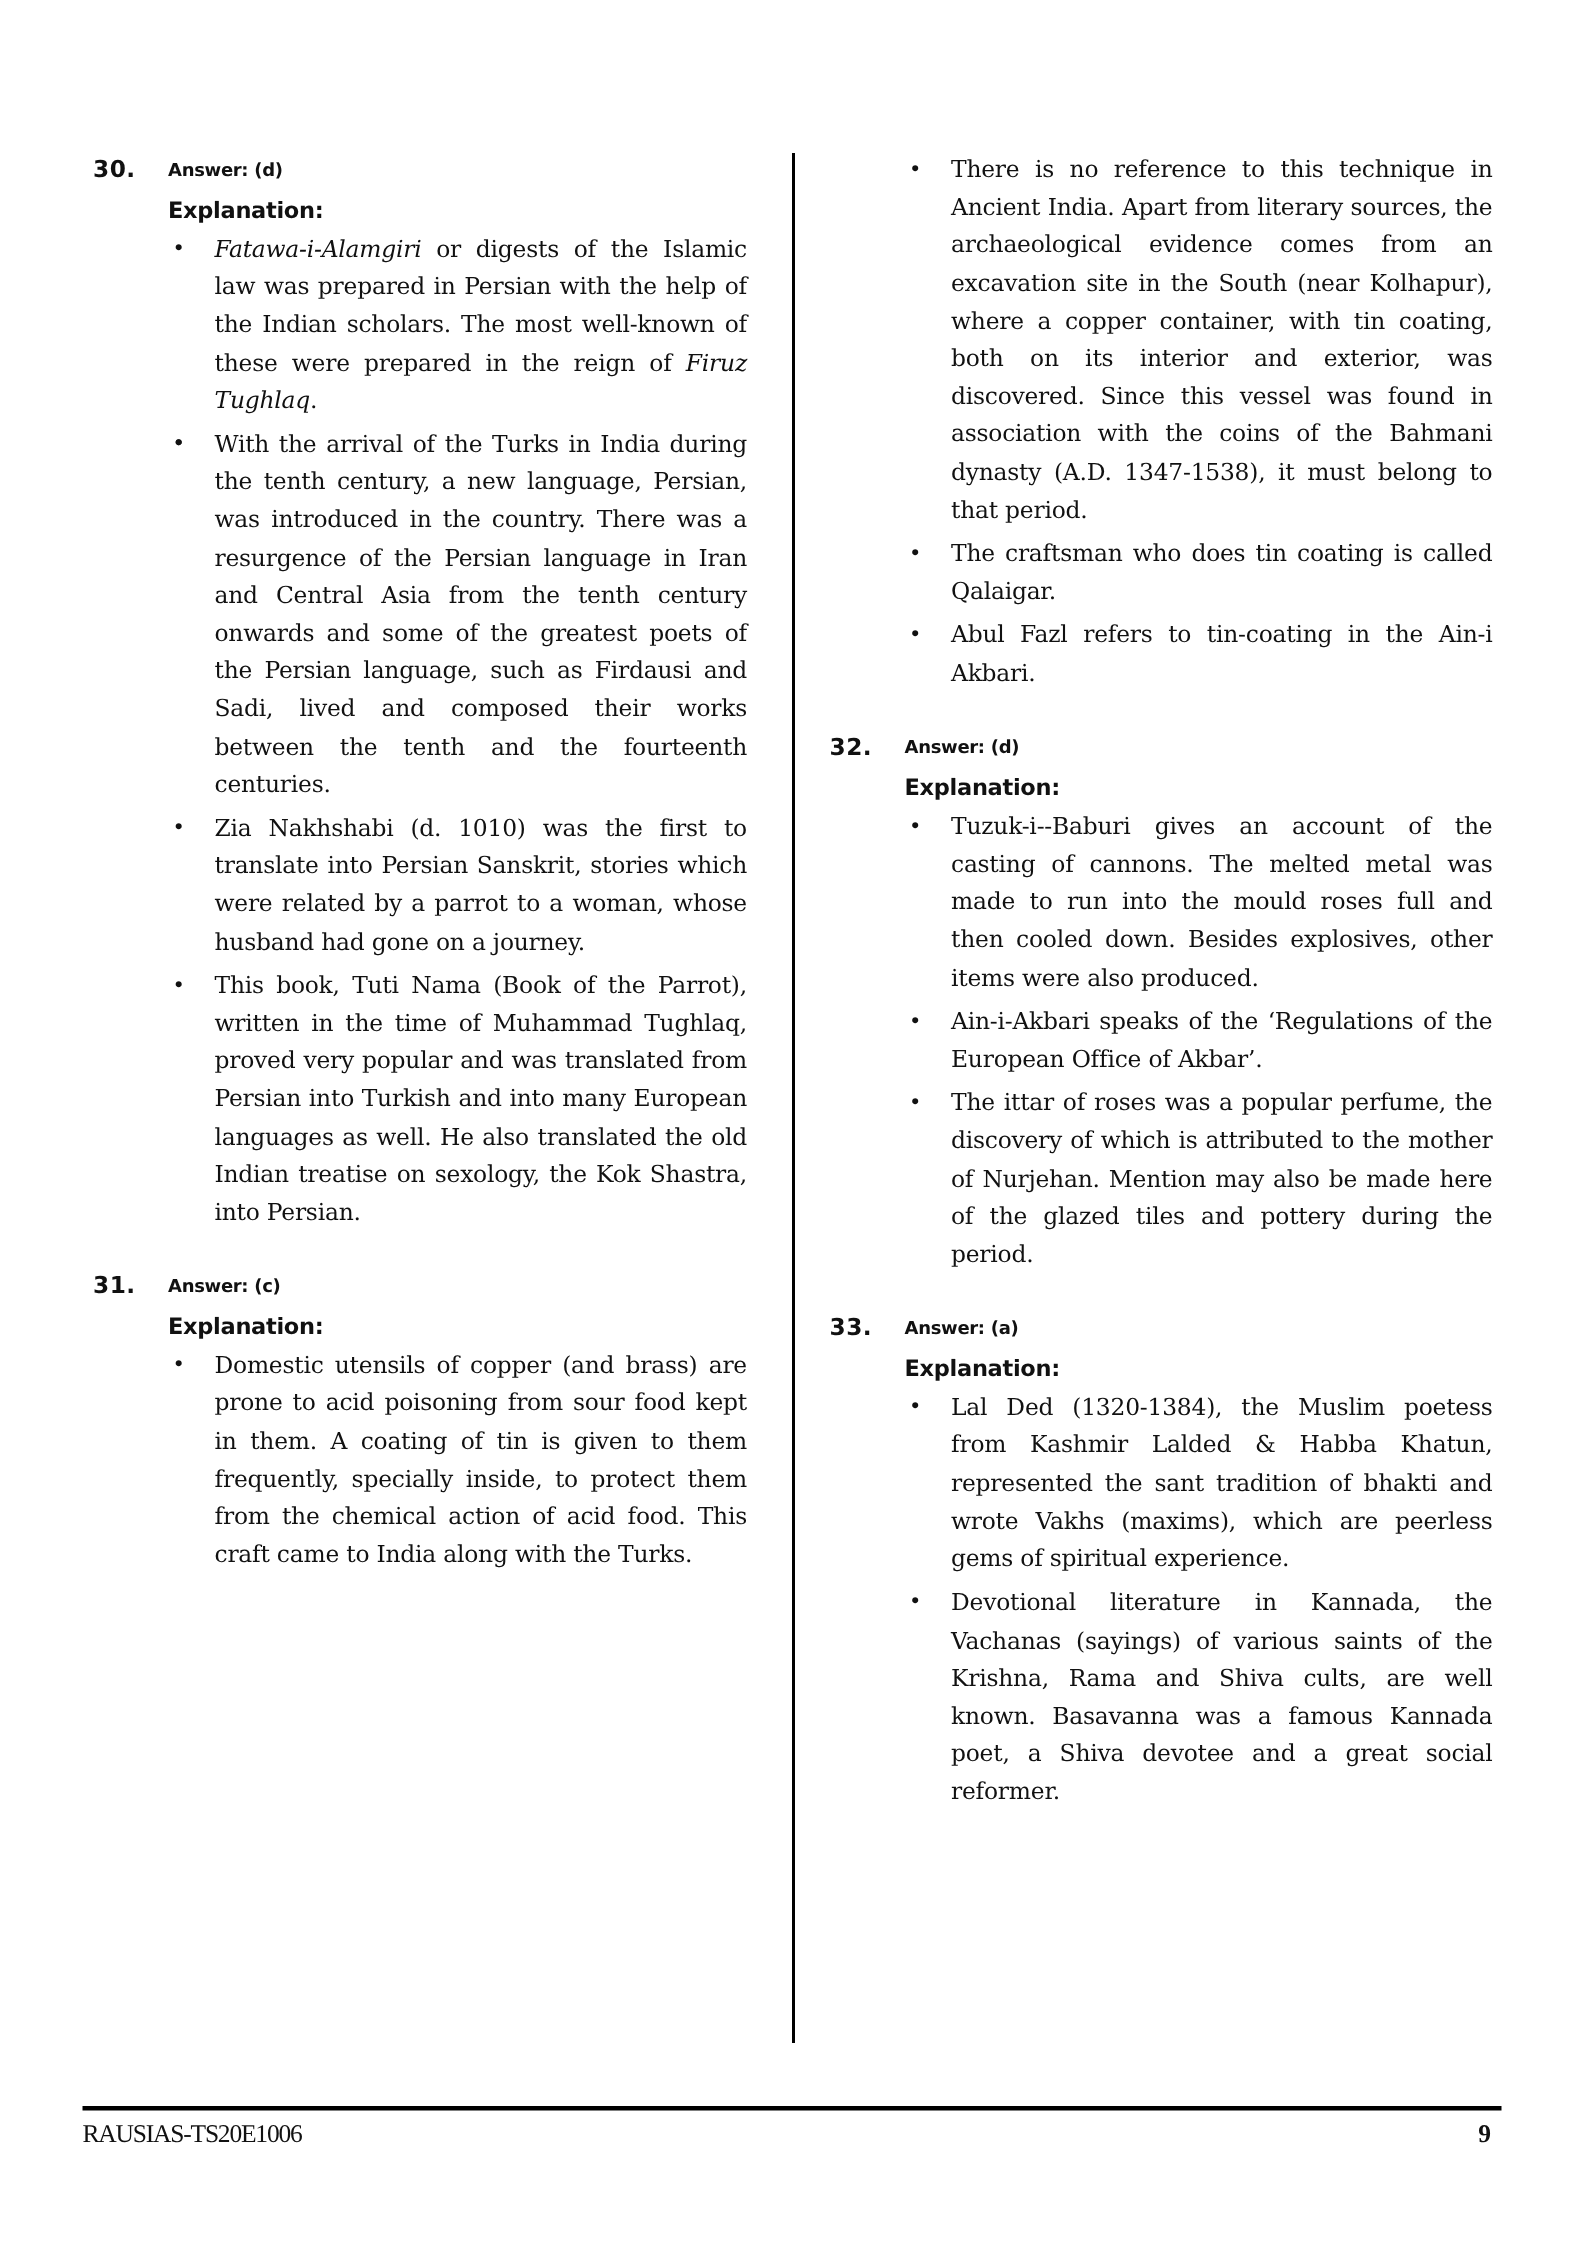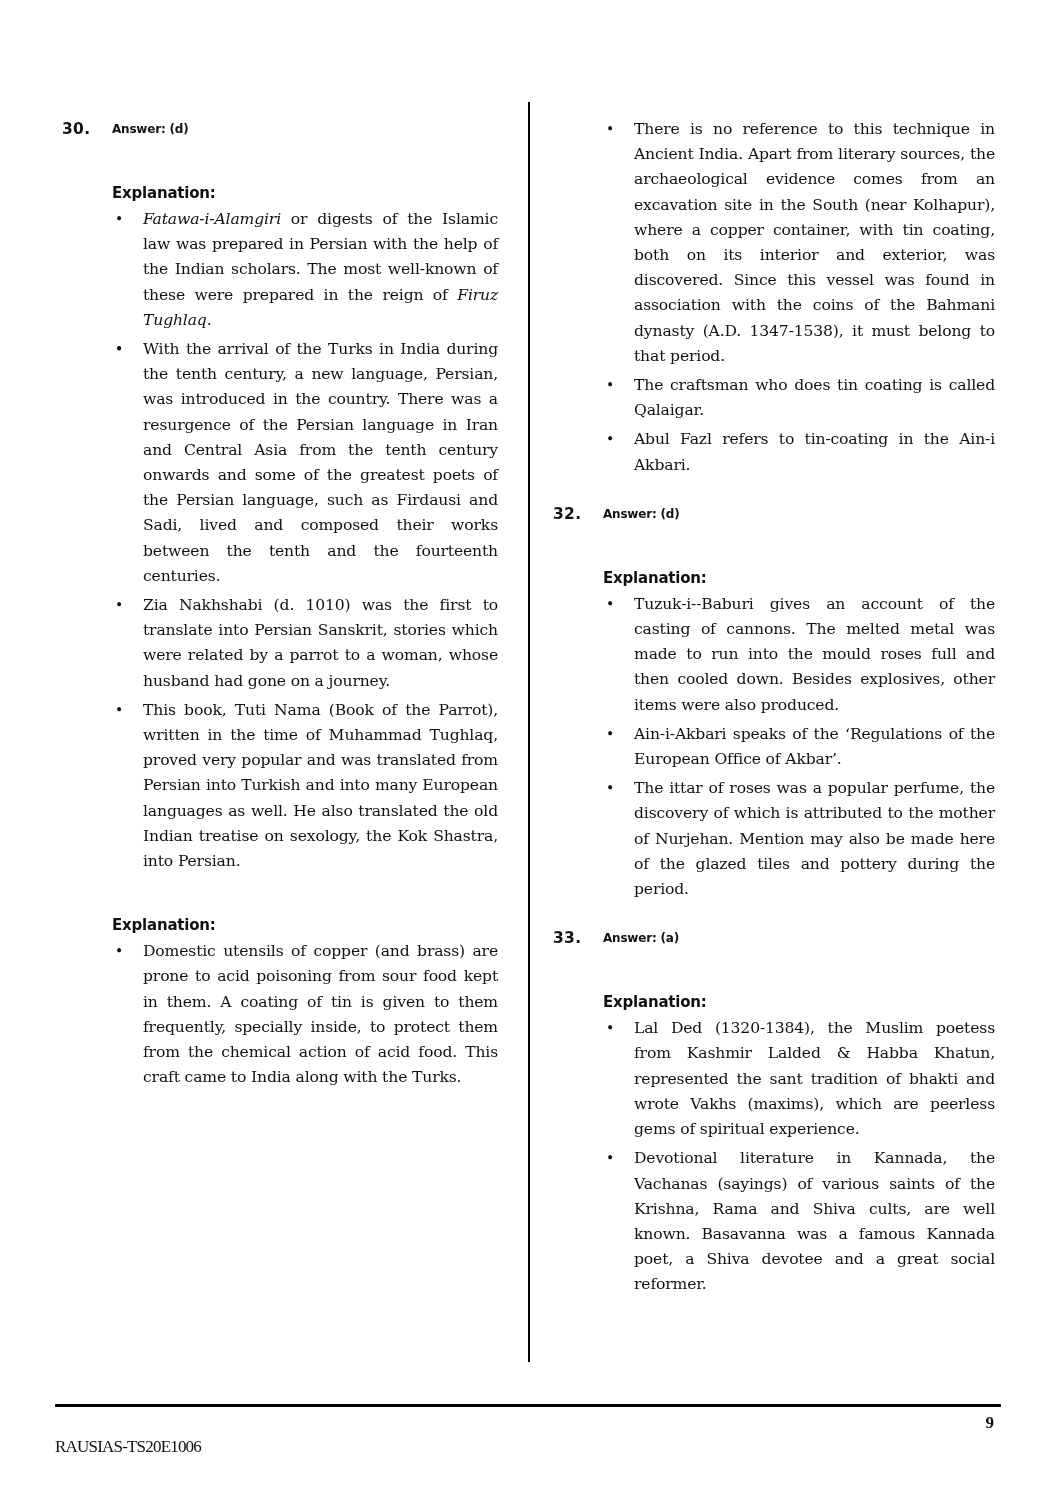--- a/index.html
+++ b/index.html
@@ -1,32 +1,32 @@
 <!DOCTYPE html>
 <html><head>
 <meta charset="utf-8">
 <style>
   html, body { margin: 0; padding: 0; background: #ffffff; }
   body { width: 1058px; height: 1497px; position: relative; overflow: hidden;
          font-family: "DejaVu Serif", "Liberation Serif", serif; color: #111; }
-  .col { position: absolute; top: 117px; }
+  .col { position: absolute; top: 101px; }
   .col-left { left: 62px; width: 436px; }
   .col-right { left: 553px; width: 442px; }
   .divider { position: absolute; left: 528px; top: 102px; width: 2px; height: 1260px; background: #000; }
   .q-head { display: flex; font-weight: bold; font-size: 16px; line-height: 25px; }
   .q-num { width: 50px; font-family: "DejaVu Sans", sans-serif; font-weight: bold; font-size: 15.5px; letter-spacing: 0.3px; }
   .q-ans { font-family: "DejaVu Sans", sans-serif; font-weight: bold; font-size: 12px; letter-spacing: -0.2px; }
-  .expl { margin-left: 50px; font-family: "DejaVu Sans", sans-serif; font-weight: bold; font-size: 15px; line-height: 28px; letter-spacing: -0.2px; margin-top: 37px; }
+  .expl { margin-left: 50px; font-family: "DejaVu Sans", sans-serif; font-weight: bold; font-size: 15px; line-height: 28px; letter-spacing: -0.2px; }
   ul.bullets { list-style: none; margin: 0; padding: 0 0 0 50px; }
   ul.bullets li { position: relative; padding-left: 31px; font-size: 15.6px; line-height: 25.2px;
                   text-align: justify; margin-bottom: 4px; letter-spacing: -0.15px; }
   ul.bullets li .dot { position: absolute; left: 3px; top: 0; font-size: 14px; }
   .q-block { margin-bottom: 24px; }
   .footer-rule { position: absolute; left: 55px; top: 1404px; width: 946px; height: 3px; background: #000; }
-  .footer-left { position: absolute; left: 55px; top: 1413px; font-family: "Liberation Serif", serif; font-size: 17px; letter-spacing: -0.8px; margin-top: 24px; }
+  .footer-left { position: absolute; left: 55px; top: 1413px; font-family: "Liberation Serif", serif; font-size: 17px; letter-spacing: -0.8px; }
   .footer-right { position: absolute; right: 64px; top: 1413px; font-family: "Liberation Serif", serif; font-size: 17px; font-weight: bold; }
   i { font-style: italic; }
 </style>
 </head>
 <body>
 
 <div class="col col-left">
   <div class="q-block">
     <div class="q-head">
       <span class="q-num">30.</span>
@@ -36,20 +36,24 @@
     <ul class="bullets">
       <li><span class="dot">•</span><i>Fatawa-i-Alamgiri</i><span> or digests of the Islamic law was prepared in Persian with the help of the Indian scholars. The most well-known of these were prepared in the reign of </span><i>Firuz Tughlaq</i><span>.</span></li>
       <li><span class="dot">•</span></li>
       <li><span class="dot">•</span><span>With the arrival of the Turks in India during the tenth century, a new language, Persian, was introduced in the country. There was a resurgence of the Persian language in Iran and Central Asia from the tenth century onwards and some of the greatest poets of the Persian language, such as Firdausi and Sadi, lived and composed their works between the tenth and the fourteenth centuries.</span></li>
       <li><span class="dot">•</span><span>Zia Nakhshabi (d. 1010) was the first to translate into Persian Sanskrit, stories which were related by a parrot to a woman, whose husband had gone on a journey.</span></li>
       <li><span class="dot">•</span><span>This book, Tuti Nama (Book of the Parrot), written in the time of Muhammad Tughlaq, proved very popular and was translated from Persian into Turkish and into many European languages as well. He also translated the old Indian treatise on sexology, the Kok Shastra, into Persian.</span></li>
     </ul>
   </div>
 
   <div class="q-block">
+    <div class="q-head">
+      <span class="q-num">31.</span>
+      <span class="q-ans">Answer: (c)</span>
+    </div>
     <div class="expl">Explanation:</div>
     <ul class="bullets">
       <li><span class="dot">•</span><span>Domestic utensils of copper (and brass) are prone to acid poisoning from sour food kept in them. A coating of tin is given to them frequently, specially inside, to protect them from the chemical action of acid food. This craft came to India along with the Turks.</span></li>
     </ul>
   </div>
 </div>
 
 <div class="divider"></div>
 
 <div class="col col-right">

